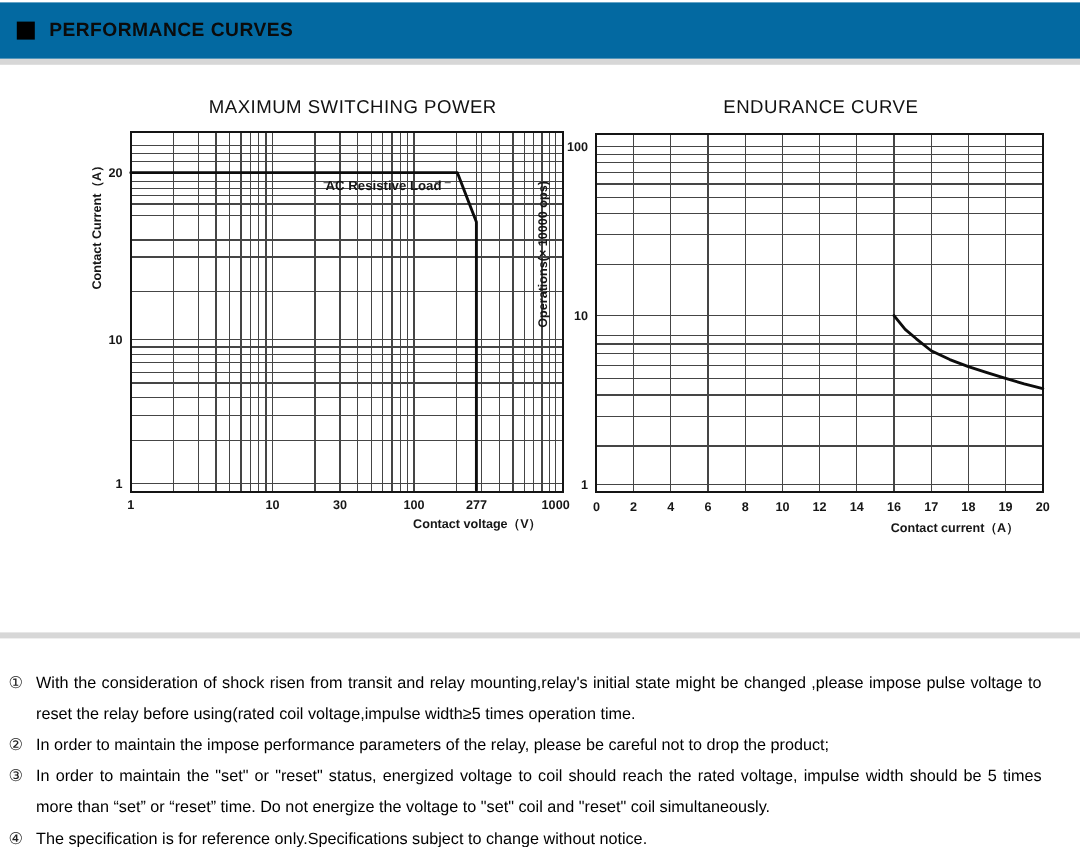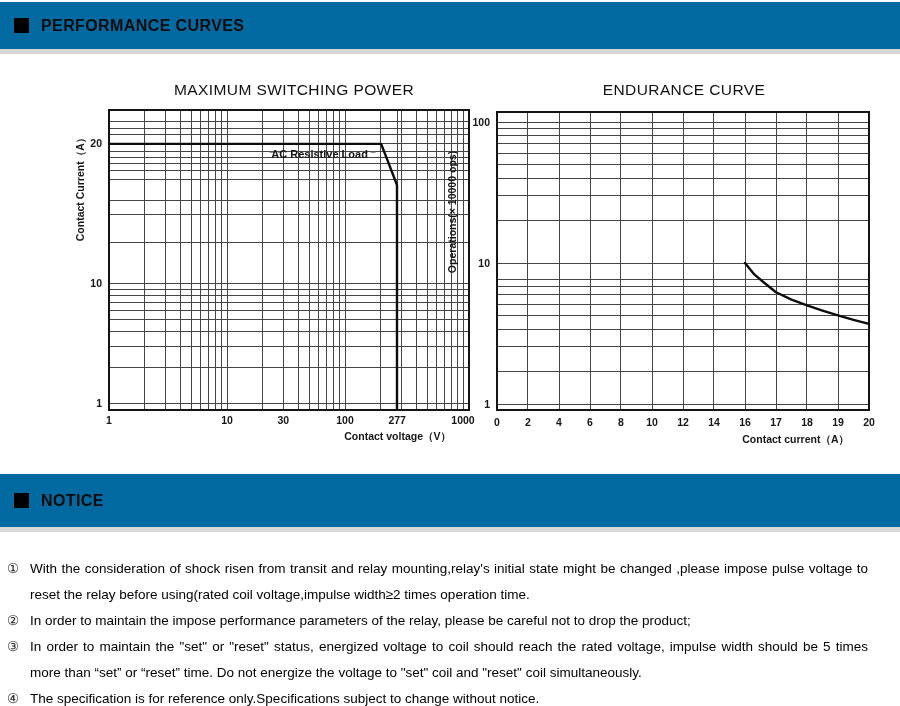--- a/index.html
+++ b/index.html
@@ -173,30 +173,26 @@
         <text x="425" y="351" text-anchor="middle" class="tick">20</text>
         <text x="46" y="50.5128" text-anchor="end" class="tick">100</text>
         <text x="46" y="191.5264" text-anchor="end" class="tick">10</text>
         <text x="46" y="332.54" text-anchor="end" class="tick">1</text>
         <text x="405" y="368" text-anchor="end" class="axis-title">Contact current（A）</text>
         <text x="12" y="137" text-anchor="middle" class="axis-title" transform="rotate(-90 12 137)">Operations(× 10000 ops)</text>
         <polyline points="301.01239999999996,188.0264 310.31239999999997,199.41000000000003 319.6124,207.30700000000002 332,217.29 347.51239999999996,224.6208 362.98760000000004,230.4616 378.5,235.5872 394.01239999999996,240.41479999999999 409.48760000000004,244.9146 425,248.90779999999998" class="curve"></polyline>
       </svg>
   </div>
 
-  <div class="bar bar2">
-    <span class="sq"></span>
-    <h1>NOTICE</h1>
-  </div>
   <div class="bar-strip strip2"></div>
 
   <div class="notice">
     <div class="notice-item">
       <span class="num">①</span>
-      <p>With the consideration of shock risen from transit and relay mounting,relay's initial state might be changed ,please impose pulse voltage to reset the relay before using(rated coil voltage,impulse width≥2 times operation time.</p>
+      <p>With the consideration of shock risen from transit and relay mounting,relay's initial state might be changed ,please impose pulse voltage to reset the relay before using(rated coil voltage,impulse width≥5 times operation time.</p>
     </div>
     <div class="notice-item">
       <span class="num">②</span>
       <p>In order to maintain the impose performance parameters of the relay, please be careful not to drop the product;</p>
     </div>
     <div class="notice-item">
       <span class="num">③</span>
       <p>In order to maintain the "set" or "reset" status, energized voltage to coil should reach the rated voltage, impulse width should be 5 times more than “set” or “reset” time. Do not energize the voltage to "set" coil and "reset" coil simultaneously.</p>
     </div>
     <div class="notice-item">

